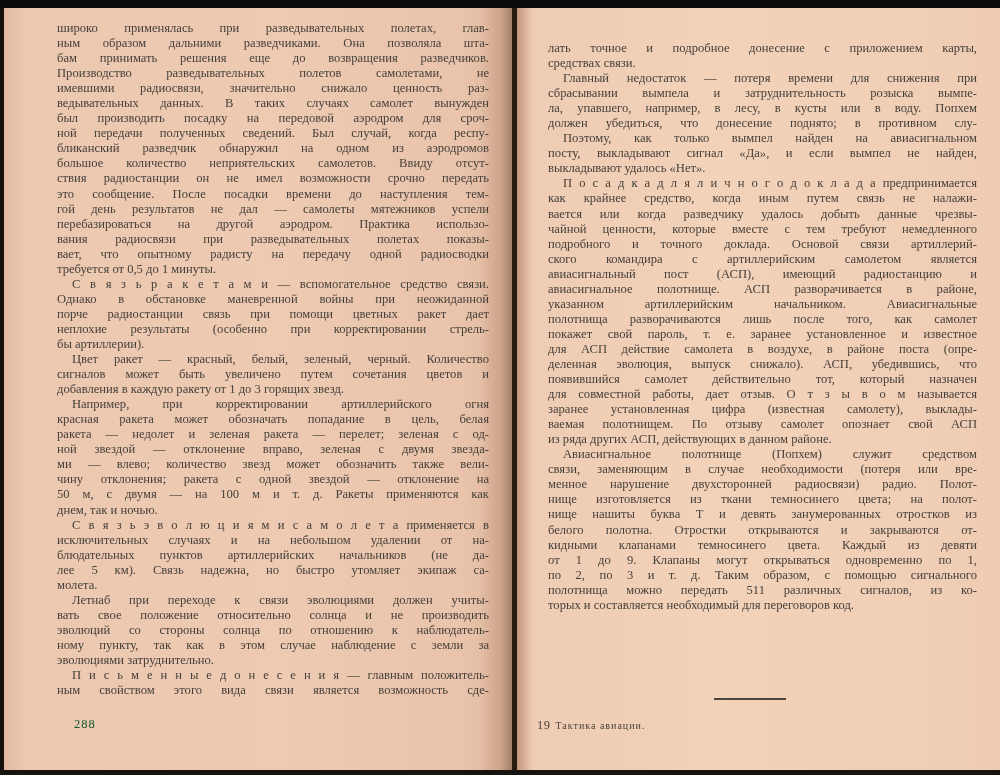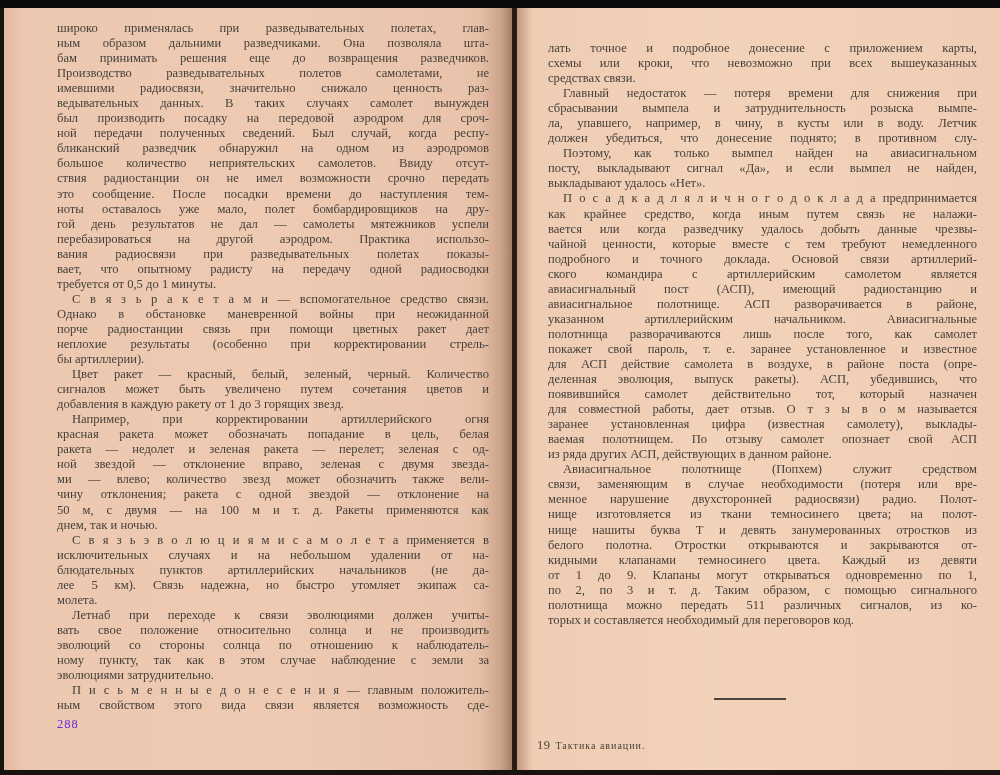--- a/index.html
+++ b/index.html
@@ -41,31 +41,30 @@
   .text-right { left: 548px; top: 41px; width: 429px; }
   .line {
     height: 15.05px; line-height: 15.05px;
     text-align: justify; text-align-last: justify;
     white-space: normal; overflow: visible;
   }
   .line.end { text-align: right; text-align-last: left; }
   .line.indent { text-indent: 15px; }
 
   .page-number {
-    position: absolute; left: 57px; top: 717px; z-index: 8;
-    color: #6d28d9; font-size: 12.5px; letter-spacing: 1px;
+    position: absolute; left: 74px; top: 717px; z-index: 8;
+    color: #14532d; font-size: 12.5px; letter-spacing: 1px;
   }
   .footnote-rule {
     position: absolute; left: 714px; top: 698px; width: 72px; height: 2px;
     background: #4b453c; z-index: 8;
   }
   .page-footer {
     position: absolute; left: 537px; top: 715px; z-index: 8; color: #4a4337;
     white-space: nowrap;
-    margin-top: 20px;
   }
   .footer-number { font-size: 12.5px; letter-spacing: 0.5px; }
   .footer-title  { font-size: 10px; letter-spacing: 1px; margin-left: 5px; }
 </style>
 </head>
 <body>
 
 <div class="scan">
 
   <div class="page-left">
@@ -83,21 +82,20 @@
       <div class="line">бам принимать решения еще до возвращения разведчиков.</div>
       <div class="line">Производство разведывательных полетов самолетами, не</div>
       <div class="line">имевшими радиосвязи, значительно снижало ценность раз-</div>
       <div class="line">ведывательных данных. В таких случаях самолет вынужден</div>
       <div class="line">был производить посадку на передовой аэродром для сроч-</div>
       <div class="line">ной передачи полученных сведений. Был случай, когда респу-</div>
       <div class="line">бликанский разведчик обнаружил на одном из аэродромов</div>
       <div class="line">большое количество неприятельских самолетов. Ввиду отсут-</div>
       <div class="line">ствия радиостанции он не имел возможности срочно передать</div>
       <div class="line">это сообщение. После посадки времени до наступления тем-</div>
-      <div class="line">ноты оставалось уже мало, полет бомбардировщиков на дру-</div>
       <div class="line">гой день результатов не дал — самолеты мятежников успели</div>
       <div class="line">перебазироваться на другой аэродром. Практика использо-</div>
       <div class="line">вания радиосвязи при разведывательных полетах показы-</div>
       <div class="line">вает, что опытному радисту на передачу одной радиосводки</div>
       <div class="line end">требуется от 0,5 до 1 минуты.</div>
       <div class="line indent">С в я з ь  р а к е т а м и — вспомогательное средство связи.</div>
       <div class="line">Однако в обстановке маневренной войны при неожиданной</div>
       <div class="line">порче радиостанции связь при помощи цветных ракет дает</div>
       <div class="line">неплохие результаты (особенно при корректировании стрель-</div>
       <div class="line end">бы артиллерии).</div>
@@ -123,42 +121,41 @@
       <div class="line">ному пункту, так как в этом случае наблюдение с земли за</div>
       <div class="line end">эволюциями затруднительно.</div>
       <div class="line indent">П и с ь м е н н ы е  д о н е с е н и я — главным положитель-</div>
       <div class="line">ным свойством этого вида связи является возможность сде-</div>
     </div>
 
   <div class="page-number">288</div>
 
   <div class="text-block text-right" id="right-lines">
       <div class="line">лать точное и подробное донесение с приложением карты,</div>
-      <div class="line">схемы или кроки, что невозможно при всех вышеуказанных</div>
       <div class="line end">средствах связи.</div>
       <div class="line indent">Главный недостаток — потеря времени для снижения при</div>
       <div class="line">сбрасывании вымпела и затруднительность розыска вымпе-</div>
-      <div class="line">ла, упавшего, например, в чину, в кусты или в воду. Летчик</div>
+      <div class="line">ла, упавшего, например, в лесу, в кусты или в воду. Попхем</div>
       <div class="line">должен убедиться, что донесение поднято; в противном слу-</div>
       <div class="line indent">Поэтому, как только вымпел найден на авиасигнальном</div>
       <div class="line">посту, выкладывают сигнал «Да», и если вымпел не найден,</div>
       <div class="line end">выкладывают удалось «Нет».</div>
       <div class="line indent">П о с а д к а  д л я  л и ч н о г о  д о к л а д а  предпринимается</div>
       <div class="line">как крайнее средство, когда иным путем связь не налажи-</div>
       <div class="line">вается или когда разведчику удалось добыть данные чрезвы-</div>
       <div class="line">чайной ценности, которые вместе с тем требуют немедленного</div>
       <div class="line">подробного и точного доклада. Основой связи артиллерий-</div>
       <div class="line">ского командира с артиллерийским самолетом является</div>
       <div class="line">авиасигнальный пост (АСП), имеющий радиостанцию и</div>
       <div class="line">авиасигнальное полотнище. АСП разворачивается в районе,</div>
       <div class="line">указанном артиллерийским начальником. Авиасигнальные</div>
       <div class="line">полотнища разворачиваются лишь после того, как самолет</div>
       <div class="line">покажет свой пароль, т. е. заранее установленное и известное</div>
       <div class="line">для АСП действие самолета в воздухе, в районе поста (опре-</div>
-      <div class="line">деленная эволюция, выпуск ракеты). АСП, убедившись, что</div>
+      <div class="line">деленная эволюция, выпуск снижало). АСП, убедившись, что</div>
       <div class="line">появившийся самолет действительно тот, который назначен</div>
       <div class="line">для совместной работы, дает отзыв. О т з ы в о м  называется</div>
       <div class="line">заранее установленная цифра (известная самолету), выклады-</div>
       <div class="line">ваемая полотнищем. По отзыву самолет опознает свой АСП</div>
       <div class="line end">из ряда других АСП, действующих в данном районе.</div>
       <div class="line indent">Авиасигнальное полотнище (Попхем) служит средством</div>
       <div class="line">связи, заменяющим в случае необходимости (потеря или вре-</div>
       <div class="line">менное нарушение двухсторонней радиосвязи) радио. Полот-</div>
       <div class="line">нище изготовляется из ткани темносинего цвета; на полот-</div>
       <div class="line">нище нашиты буква Т и девять занумерованных отростков из</div>

